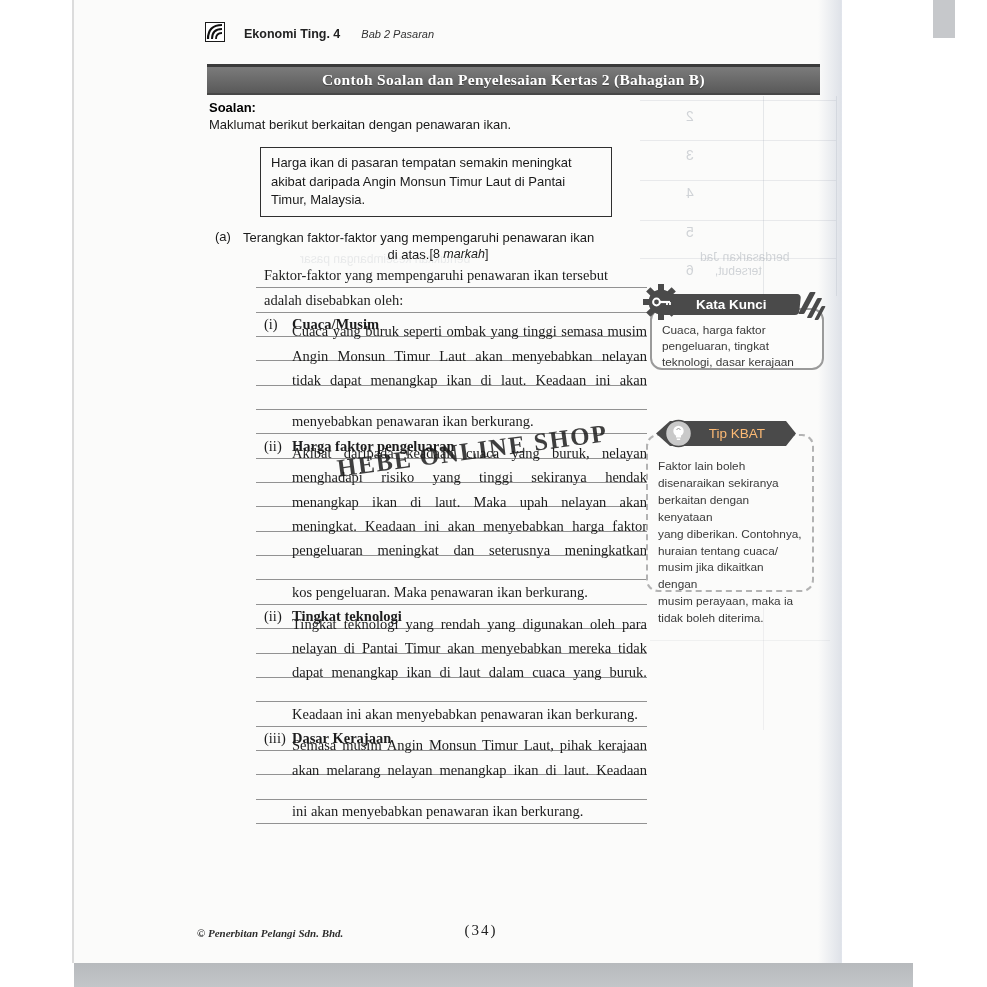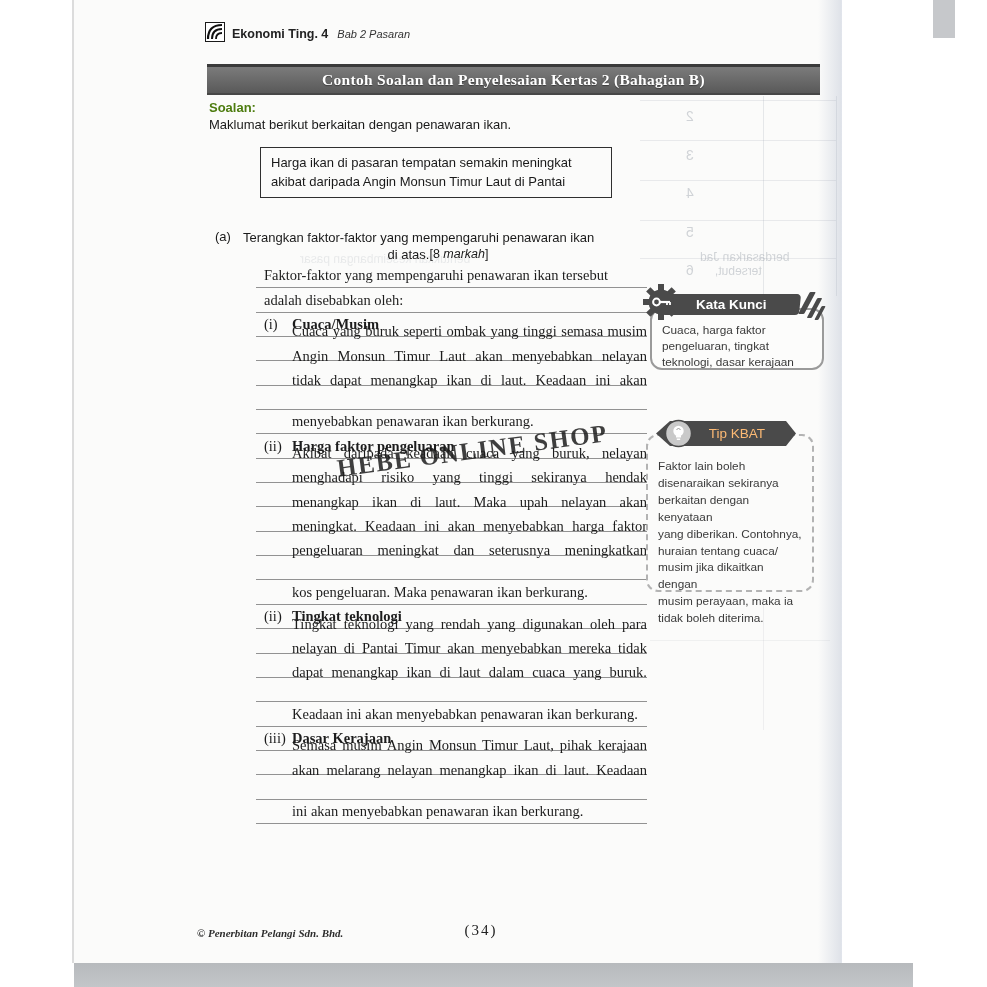--- a/index.html
+++ b/index.html
@@ -12,32 +12,32 @@
                background:linear-gradient(#b7babd,#c3c6c9);}
   .page-right-shadow{position:absolute;left:818px;top:0;width:24px;height:963px;
                background:linear-gradient(to right,rgba(186,194,210,0),rgba(186,194,210,0.45));}
   .corner-smudge{position:absolute;left:933px;top:0;width:22px;height:38px;background:#c6c8cb;}
   
   .bleed{position:absolute;color:rgba(140,146,158,0.38);transform:scaleX(-1);
          font-family:"Liberation Sans",sans-serif;}
   .bleed-grid-v{position:absolute;width:1px;background:rgba(165,170,182,0.25);}
   .bleed-grid-h{position:absolute;height:1px;background:rgba(165,170,182,0.22);}
   
-  .book-header{position:absolute;left:205px;top:22px;display:flex;align-items:center;gap:7px;}
+  .book-header{position:absolute;left:205px;top:22px;display:flex;align-items:center;gap:19px;}
   .book-title{font-weight:bold;font-size:12.5px;color:#222;}
   .chapter{font-style:italic;font-size:11px;color:#333;margin-left:2px;}
   
   .section-banner{position:absolute;left:207px;top:64px;width:613px;height:26px;
      background:linear-gradient(#7b7b7b,#595959);
      border-top:3px solid #3a3a3a;border-bottom:2px solid #474747;
      display:flex;align-items:center;justify-content:center;}
   .section-banner span{color:#fff;font-family:"Liberation Serif",serif;font-weight:bold;
      font-size:15.5px;letter-spacing:.3px;text-shadow:0 1px 1px rgba(0,0,0,.4);}
   
-  .soalan-label{position:absolute;left:209px;top:100px;font-weight:bold;font-size:13px;color:#4d7c0f;}
+  .soalan-label{position:absolute;left:209px;top:100px;font-weight:bold;font-size:13px;color:#000000;}
   .q-intro{position:absolute;left:209px;top:117px;font-size:13px;color:#1a1a1a;}
   .info-box{position:absolute;left:260px;top:147px;width:330px;
      border:1.5px solid #2f2f2f;background:transparent;padding:6px 10px;}
   .info-box div{font-size:13px;line-height:18.5px;color:#1a1a1a;}
   .part-a{position:absolute;left:215px;top:229px;width:418px;}
   .part-a .row1{display:flex;}
   .part-label{width:28px;font-size:13px;color:#1a1a1a;}
   .part-text{font-size:13px;color:#1a1a1a;line-height:17px;}
   .row2{display:flex;justify-content:center;padding-left:28px;line-height:17px;}
   .marks{font-size:12.5px;color:#1a1a1a;}
@@ -129,20 +129,21 @@
   <div class="section-banner">
     <span>Contoh Soalan dan Penyelesaian Kertas 2 (Bahagian B)</span>
   </div>
 
   <div class="soalan-label">Soalan:</div>
   <div class="q-intro">Maklumat berikut berkaitan dengan penawaran ikan.</div>
 
   <div class="info-box">
     <div>Harga ikan di pasaran tempatan semakin meningkat</div>
     <div>akibat daripada Angin Monsun Timur Laut di Pantai</div>
+    <div>Timur, Malaysia.</div>
   </div>
 
   <div class="part-a">
     <div class="row1">
       <span class="part-label">(a)</span>
       <span class="part-text">Terangkan faktor-faktor yang mempengaruhi penawaran ikan</span>
     </div>
     <div class="row2">
       <span class="part-text">di atas.</span>
       <span class="marks"><span>[8 </span><i>markah</i><span>]</span></span>

